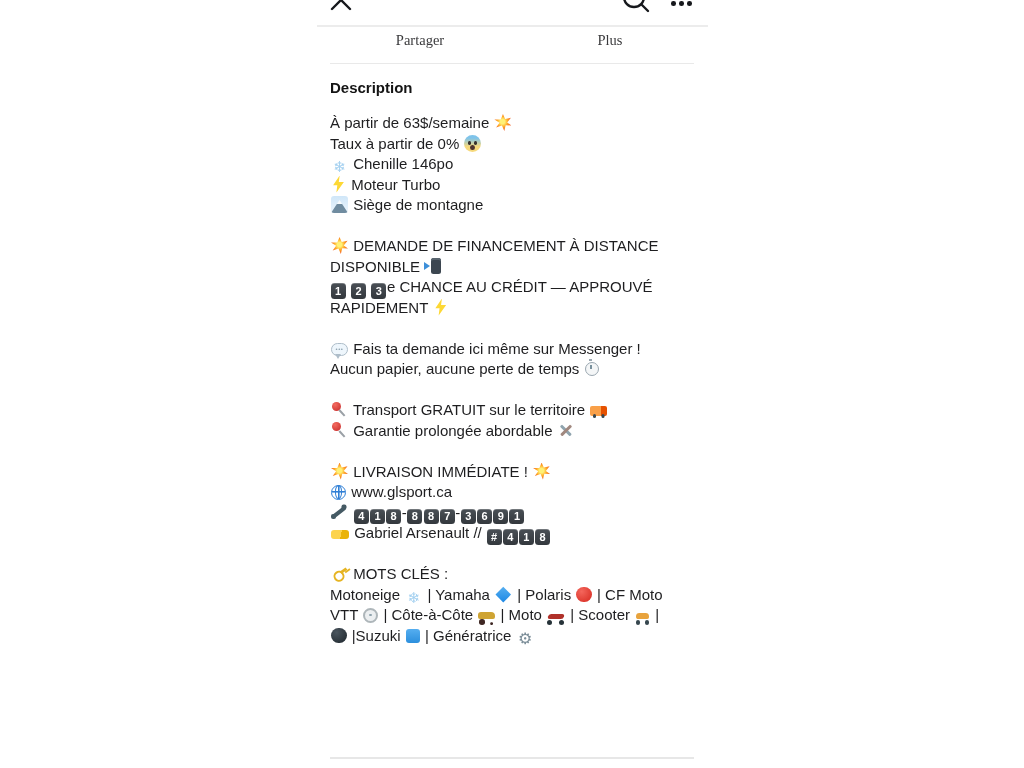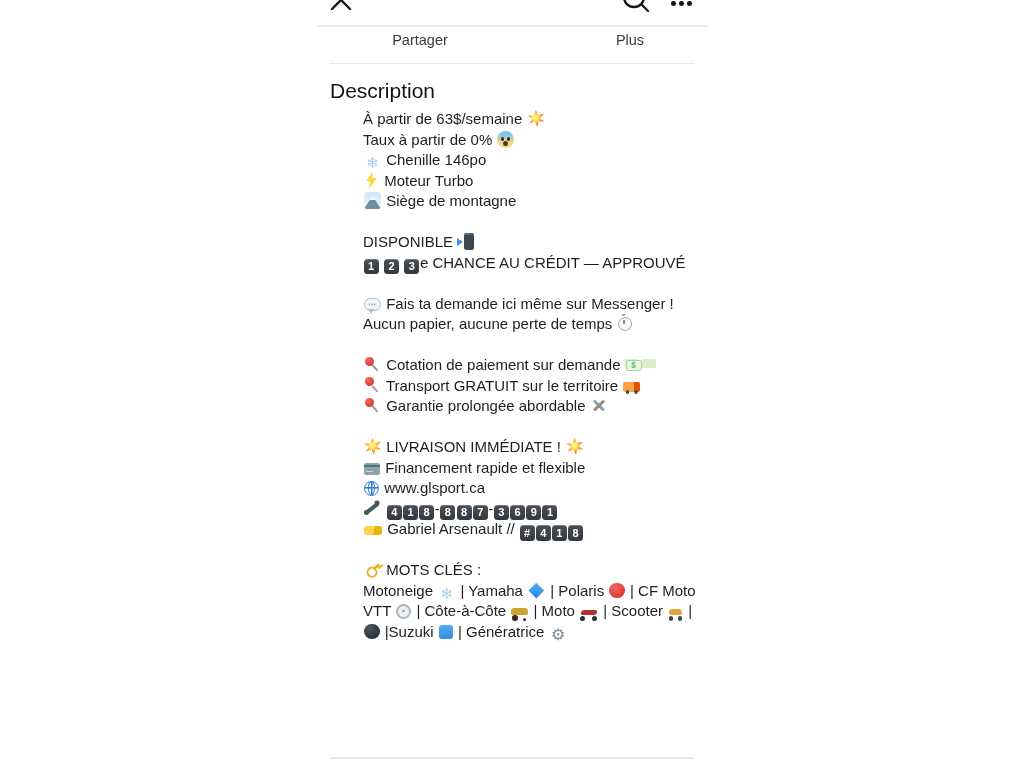--- a/index.html
+++ b/index.html
@@ -9,26 +9,26 @@
     overflow: hidden; font-family: "Liberation Sans", sans-serif; color:#202022;
   }
   
   .icon-abs { position:absolute; }
   .topbar-svg { stroke:#16181c; stroke-width:2.4; fill:none; stroke-linecap:round; }
   .dots { position:absolute; top:1px; left:671px; display:flex; gap:3.4px; }
   .dots i { width:4.6px; height:4.6px; border-radius:50%; background:#16181c; display:block; }
   .divider { position:absolute; height:1.5px; background:#ececec; }
   .hdr-label {
     position:absolute; top:32px; width:120px; text-align:center;
-    font-size:14.5px; color:#3a3a3c; cursor:pointer;
+    font-size:14.5px; color:#3a3a3c; cursor:pointer;font-family:Liberation Serif, serif;
   }
   
   .content { position:absolute; left:330px; top:79px; width:372px; }
-  .title { font-size:21px; font-weight:normal; color:#141414; margin-bottom:6px; }
-  .line { height:20.5px; line-height:20.5px; font-size:15px; white-space:nowrap; color:#1e1e20;margin-left:33px; }
+  .title { font-size:15px; font-weight:bold; color:#141414; margin-bottom:17px; }
+  .line { height:20.5px; line-height:20.5px; font-size:15px; white-space:nowrap; color:#1e1e20; }
   
   .emo { display:inline-block; position:relative; width:17px; height:17px; vertical-align:-3px; margin:0 1px; }
   .glyph { text-align:center; line-height:17px; }
   .glyph::before { font-size:15px; }
   .keycap {
     display:inline-flex; width:15px; height:15.5px; align-items:center; justify-content:center;
     background:linear-gradient(180deg,#4a5056,#33383d); color:#fff; border-radius:3.5px;
     font-size:11px; font-weight:bold; vertical-align:-2.5px; margin:0 .6px;
     box-shadow: inset 0 .8px 0 rgba(255,255,255,.3);
   }
@@ -128,45 +128,45 @@
   </svg>
   <div class="dots">
       <i></i>
       <i></i>
       <i></i>
     </div>
 
   <div class="divider" style="left:317px; top:25px; width:391px;"></div>
 
   <div class="hdr-label" style="left:360px;">Partager</div>
-  <div class="hdr-label" style="left:570px;">Plus</div>
+  <div class="hdr-label" style="left:550px;">Plus</div>
 
   <div class="divider" style="left:330px; top:62.5px; width:364px; background:#e9e9e9;"></div>
 
   <div class="content">
     <div class="title">Description</div>
     <div id="desc-lines">
         <div class="line">À partir de 63$/semaine <span class="emo emo-boom"></span></div>
         <div class="line">Taux à partir de 0% <span class="emo emo-scream"></span></div>
         <div class="line"><span class="emo emo-snowflake glyph"></span> Chenille 146po</div>
         <div class="line"><span class="emo emo-zap"></span> Moteur Turbo</div>
         <div class="line"><span class="emo emo-mountain"></span> Siège de montagne</div>
         <div class="line"></div>
+        <div class="line"><span class="emo emo-boom"></span> DEMANDE DE FINANCEMENT À DISTANCE</div>
         <div class="line">DISPONIBLE <span class="emo emo-phonearrow"></span></div>
         <div class="line"><span class="keycap">1</span> <span class="keycap">2</span> <span class="keycap">3</span>e CHANCE AU CRÉDIT — APPROUVÉ</div>
+        <div class="line">RAPIDEMENT <span class="emo emo-zap"></span></div>
         <div class="line"></div>
         <div class="line"><span class="emo emo-speech"></span> Fais ta demande ici même sur Messenger !</div>
         <div class="line">Aucun papier, aucune perte de temps <span class="emo emo-stopwatch"></span></div>
         <div class="line"></div>
-        <div class="line"><span class="emo emo-pin"></span> Cotation de paiement sur demande <span class="emo emo-moneywings"></span></div>
         <div class="line"><span class="emo emo-pin"></span> Transport GRATUIT sur le territoire <span class="emo emo-truck"></span></div>
         <div class="line"><span class="emo emo-pin"></span> Garantie prolongée abordable <span class="emo emo-hammerpick"></span></div>
         <div class="line"></div>
         <div class="line"><span class="emo emo-boom"></span> LIVRAISON IMMÉDIATE ! <span class="emo emo-boom"></span></div>
-        <div class="line"><span class="emo emo-card"></span> Financement rapide et flexible</div>
         <div class="line"><span class="emo emo-globe"></span> www.glsport.ca</div>
         <div class="line"><span class="emo emo-phone"></span> <span class="keycap">4</span><span class="keycap">1</span><span class="keycap">8</span>-<span class="keycap">8</span><span class="keycap">8</span><span class="keycap">7</span>-<span class="keycap">3</span><span class="keycap">6</span><span class="keycap">9</span><span class="keycap">1</span></div>
         <div class="line"><span class="emo emo-handshake"></span> Gabriel Arsenault // <span class="keycap">#</span><span class="keycap">4</span><span class="keycap">1</span><span class="keycap">8</span></div>
         <div class="line"></div>
         <div class="line"><span class="emo emo-key"></span> MOTS CLÉS :</div>
         <div class="line">Motoneige <span class="emo emo-snowflake glyph"></span> | Yamaha <span class="emo emo-bluediamond"></span> | Polaris <span class="emo emo-redcircle"></span> | CF Moto</div>
         <div class="line">VTT <span class="emo emo-wheel"></span> | Côte-à-Côte <span class="emo emo-tractor"></span> | Moto <span class="emo emo-moto"></span> | Scooter <span class="emo emo-scooter"></span> |</div>
         <div class="line"><span class="emo emo-blackcircle"></span> |Suzuki <span class="emo emo-bluesquare"></span> | Génératrice <span class="emo emo-gear glyph"></span></div>
       </div>
   </div>

